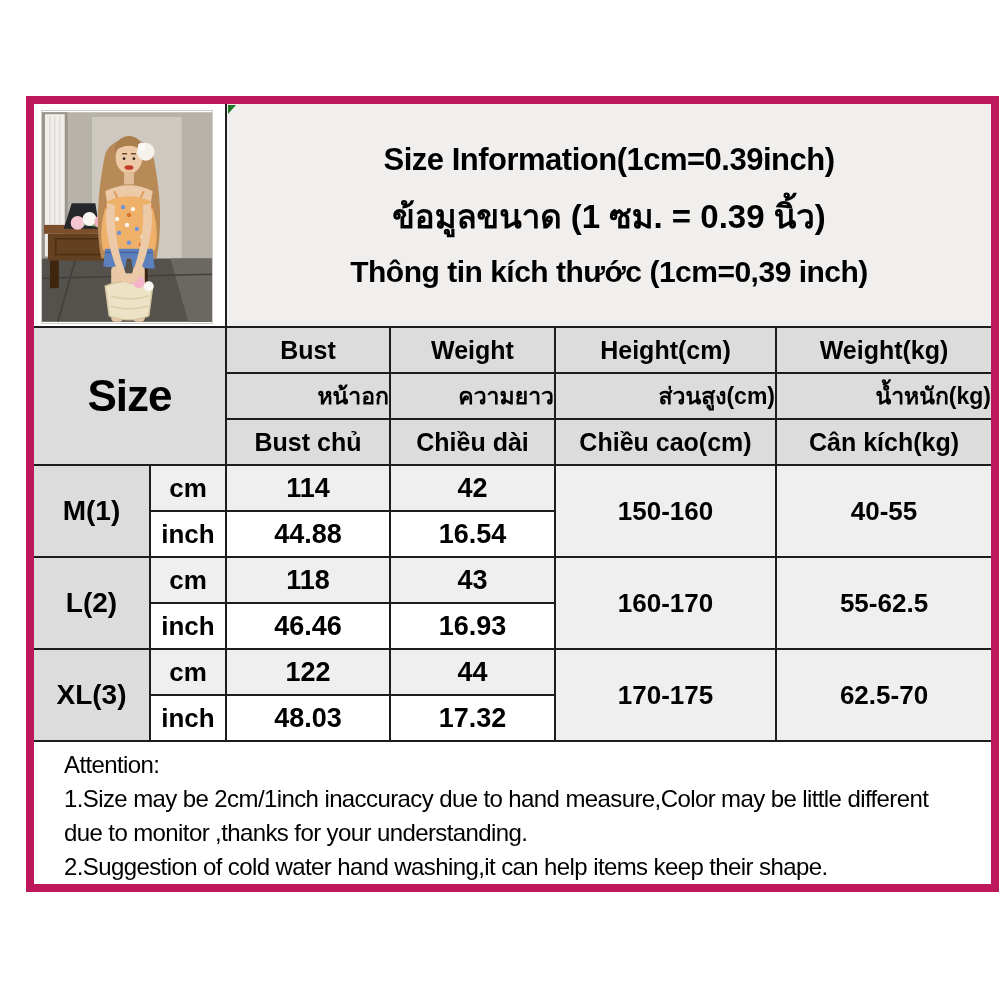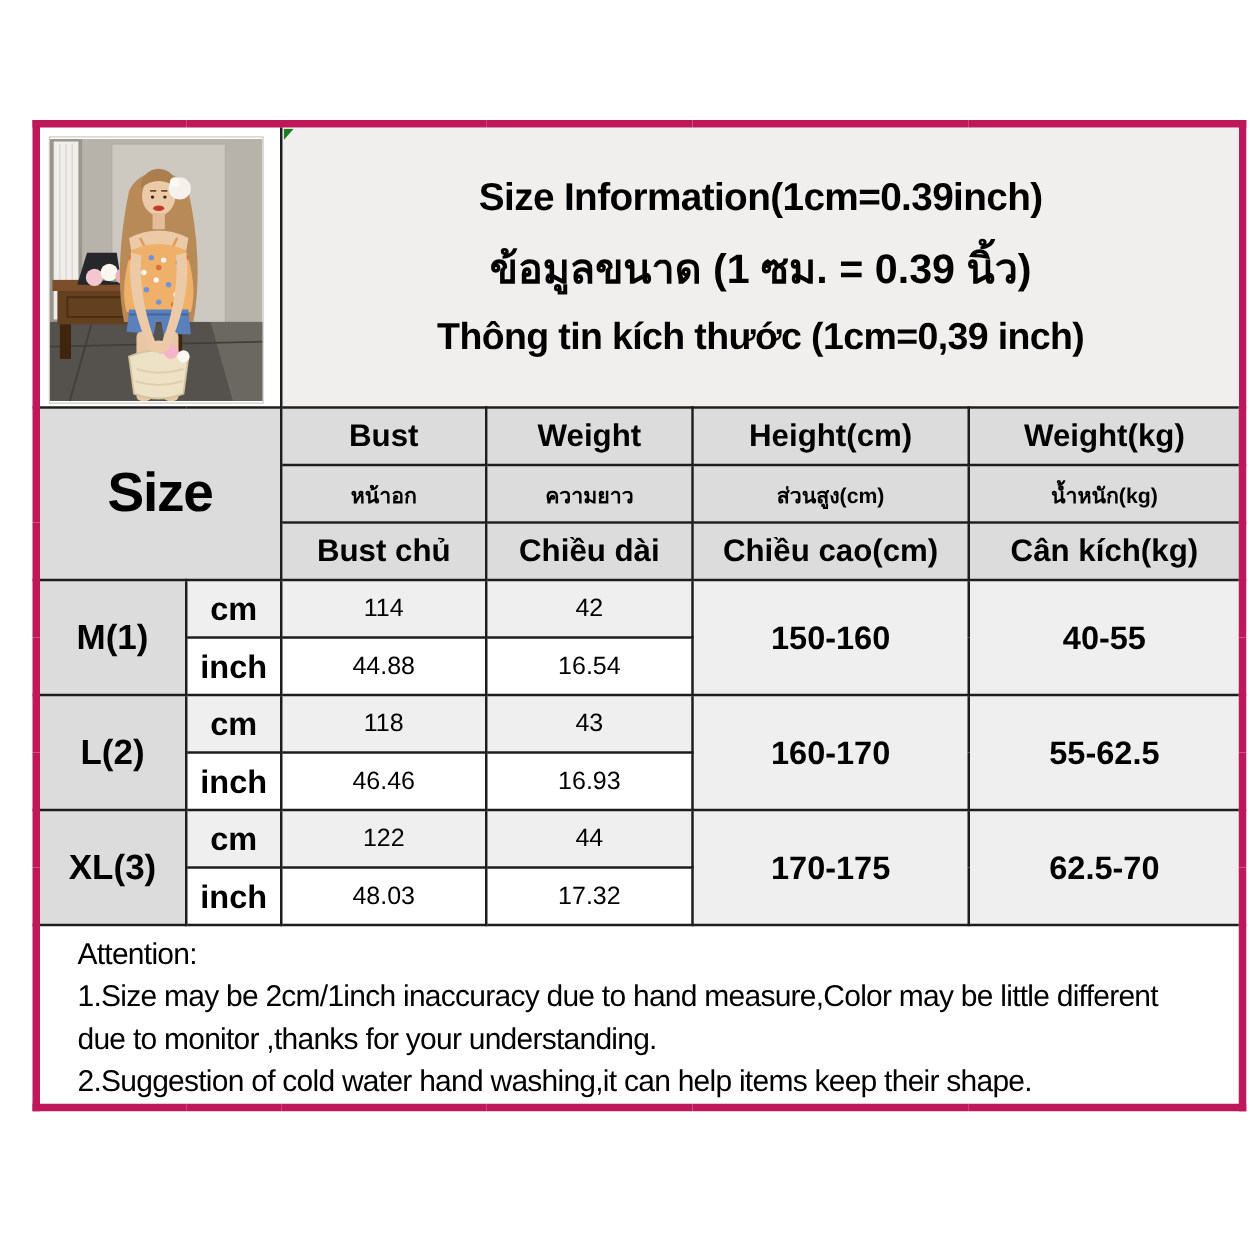--- a/index.html
+++ b/index.html
@@ -2,21 +2,21 @@
 <html><head>
 <meta charset="utf-8">
 <style>
   * { margin:0; padding:0; box-sizing:border-box; }
   html,body { width:1002px; height:1002px; background:#ffffff;
               font-family:"Liberation Sans","DejaVu Sans",sans-serif; color:#000; }
   .sheet { position:relative; width:1002px; height:1002px; background:#fff; overflow:hidden; }
 
   table.size-table { position:absolute; left:26px; top:96px; width:965px; height:780px;
                      border-collapse:collapse; table-layout:fixed;
-                     border:6px solid #be185d; }
+                     border:8px solid #be185d; }
   td { border:2px solid #1d1d1d; text-align:center; vertical-align:middle; overflow:hidden; }
 
   col.c-a{width:120px} col.c-b{width:76px} col.c-c{width:164px}
   col.c-d{width:165px} col.c-e{width:221px} col.c-f{width:219px}
 
   tr.r-title{height:227px} tr.r-head{height:46px} tr.r-data{height:46px}
 
   .bg-gray{background:#dcdcdc} .bg-light{background:#efefef} .bg-white{background:#ffffff}
 
   .photo-cell{ background:#fff; padding:0; }
@@ -25,24 +25,24 @@
   .title-cell{ background:#f0efee; position:relative; }
   .title-stack{ display:flex; flex-direction:column; justify-content:center; align-items:center;
                 height:100%; gap:12px; }
   .t-en{ font-weight:bold; font-size:31px; letter-spacing:-0.5px; }
   .t-th{ font-weight:bold; font-size:33px; }
   .t-vi{ font-weight:bold; font-size:30px; letter-spacing:-0.5px; }
   .green-flag{ position:absolute; left:1px; top:1px; }
 
   .size-cell{ font-size:44px; font-weight:bold; letter-spacing:-1px; }
   .hdr{ font-weight:bold; font-size:25px; }
-  .hdr-th{ font-size:17px; }
+  .hdr-th{ font-size:23px;text-align:right; }
   .name-cell{ font-weight:bold; font-size:28px; }
   .unit-cell{ font-weight:bold; font-size:26px; }
-  .val-cell{ font-weight:normal; font-size:20px;margin-top:12px; }
+  .val-cell{ font-weight:bold; font-size:27px;margin-top:12px; }
   .range-cell{ font-weight:bold; font-size:26px; }
 
   .attn-cell{ background:#fff; text-align:left; vertical-align:top; padding:6px 8px 0 6px; }
   .attn-line{ font-size:24px; line-height:34px; letter-spacing:-0.6px; white-space:nowrap;margin-left:24px; }
 </style>
 </head>
 <body>
 
 <div class="sheet">
   <table class="size-table">

